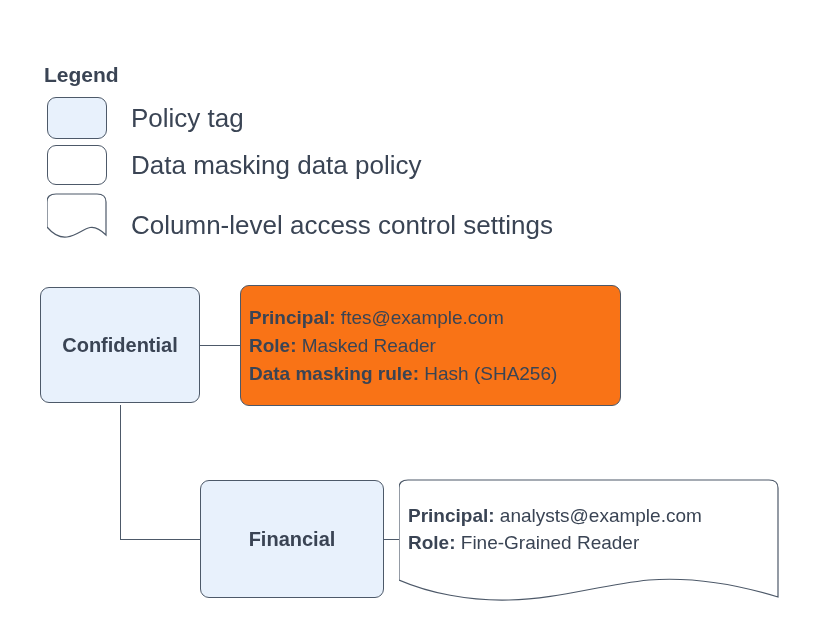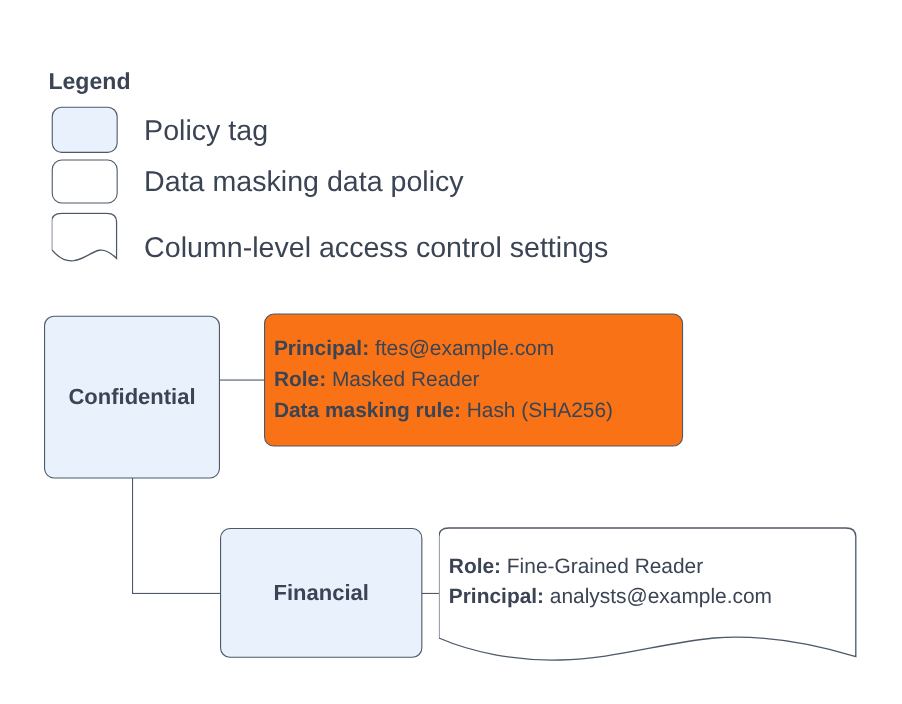--- a/index.html
+++ b/index.html
@@ -86,21 +86,21 @@
                C 36,36 30,42.5 20,44
                C 12,45 5,40 0,34 Z" fill="#ffffff" stroke="#4d5969" stroke-width="1.2"></path>
     </svg>
   </div>
   <div class="abs legend-label" style="top:200px;margin-top:12px;">Column-level access control settings</div>
 
   <div class="abs conn" style="left:200px;top:345px;width:40px;"></div>
   <div class="abs elbow" style="left:120px;top:405px;width:80px;height:135px;"></div>
   <div class="abs conn" style="left:362px;top:539px;width:37px;"></div>
 
-  <div class="abs tag-box" style="left:40px;top:287px;width:160px;height:148px;">
+  <div class="abs tag-box" style="left:40px;top:287px;width:160px;height:116px;">
     <span>Confidential</span>
   </div>
 
   <div class="abs policy-box" style="left:240px;top:285px;width:381px;height:121px;">
     <div class="line"><span class="b">Principal:</span><span> ftes@example.com</span></div>
     <div class="line"><span class="b">Role:</span><span> Masked Reader</span></div>
     <div class="line"><span class="b">Data masking rule:</span><span> Hash (SHA256)</span></div>
   </div>
 
   <div class="abs tag-box" style="left:200px;top:480px;width:184px;height:118px;">
@@ -109,17 +109,17 @@
 
   <div class="abs" style="left:399px;top:479px;">
     <svg width="381" height="123" viewBox="0 0 381 123">
       <path d="M 0,9 Q 0,1 9,1 L 370,1 Q 379,1 379,9 L 379,118
                C 330,103 290,98 250,101
                C 200,106 160,120 110,121
                C 70,122 30,114 0,101 Z" fill="#ffffff" stroke="#4d5969" stroke-width="1.2"></path>
     </svg>
   </div>
   <div class="abs doc-text" style="left:408px;top:502px;">
+    <div class="line"><span class="b">Principal:</span><span> analysts@example.com</span></div>
     <div class="line"><span class="b">Role:</span><span> Fine-Grained Reader</span></div>
-    <div class="line"><span class="b">Principal:</span><span> analysts@example.com</span></div>
   </div>
 
 </div>
 
 </body></html>

